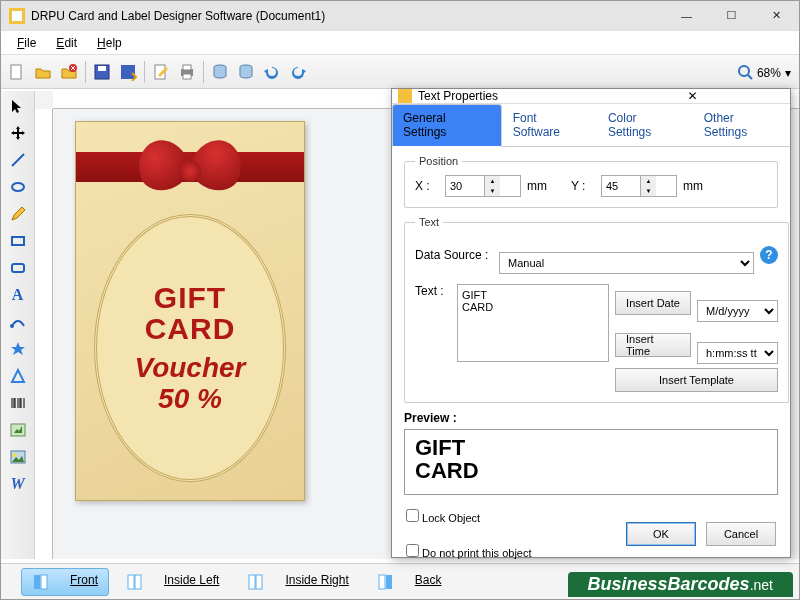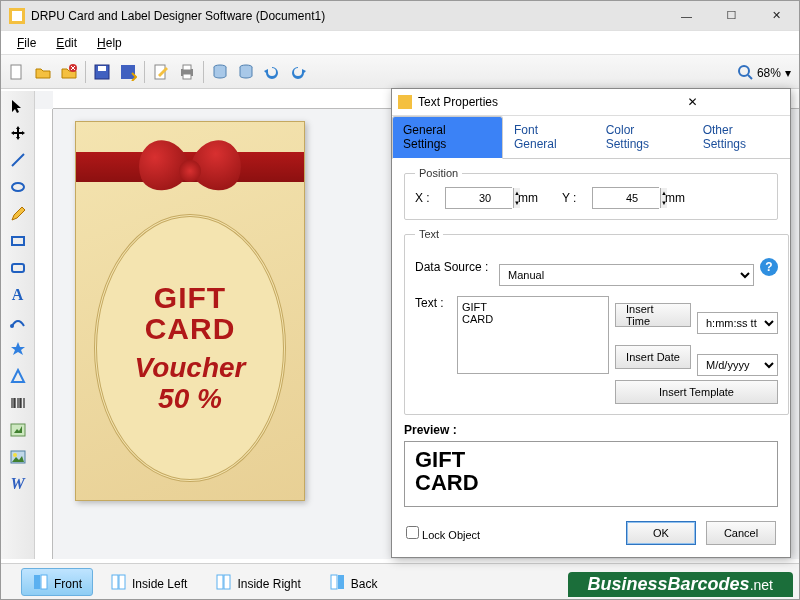--- a/index.html
+++ b/index.html
@@ -25,36 +25,36 @@
 .canvas { position: absolute; top: 30px; left: 40px; width: 230px; height: 380px; background: linear-gradient(160deg,#f4e4b0,#e8d095); border: 1px solid #c4a860; box-shadow: 2px 2px 6px rgba(0,0,0,0.25); display: flex; flex-direction: column; align-items: center; }
 .bow { position: absolute; top: 30px; left: 0; right: 0; height: 30px; background: linear-gradient(#b01818,#8c1010); }
 .bow::before, .bow::after { content:""; position:absolute; top:-12px; width:50px; height:50px; border-radius:50% 50% 50% 50% / 60% 60% 40% 40%; background: radial-gradient(circle at 40% 30%,#d83030,#8c1010); }
 .bow::before { left:62px; transform: rotate(-20deg); }
 .bow::after { right:62px; transform: rotate(20deg); }
 .bow-knot { position:absolute; top:38px; left:50%; transform:translateX(-50%); width:22px; height:22px; background: radial-gradient(circle,#d83030,#8c1010); border-radius:50%; }
 .oval { position:absolute; top:92px; left:18px; right:18px; bottom:18px; border: 3px double #c4a860; border-radius: 50%/50%; background: #f4e4b0; display:flex; flex-direction:column; align-items:center; justify-content:center; }
 .gift-text { font-family: "Times New Roman", serif; color: #b01818; font-size: 30px; font-weight: bold; letter-spacing: 1px; line-height:1.05; text-align:center; }
 .voucher-text { font-family: cursive; color:#b01818; font-size: 28px; font-weight:bold; font-style:italic; margin-top:8px; text-align:center; line-height:1.1; }
 .page-tabs { position:absolute; bottom:0; left:0; right:0; height:36px; background:#f4f4f4; border-top:1px solid #d0d0d0; display:flex; align-items:center; padding:0 20px; gap:6px; }
-.page-tab { display:flex; align-items:flex-end; gap:4px; padding:4px 10px; font-size:12px; border:1px solid transparent; border-radius:3px; }
+.page-tab { display:flex; align-items:flex-start; gap:20px; padding:4px 10px; font-size:12px; border:1px solid transparent; border-radius:3px;text-decoration:underline; }
 .page-tab.active { background: linear-gradient(#bfe4ff,#8ecdf4); border-color:#6ab0e0; }
 .page-tab svg { width:18px; height:18px; }
 
 .dialog { position:absolute; top:87px; left:390px; width:400px; height:470px; background:#fff; border:1px solid #888; box-shadow:2px 2px 10px rgba(0,0,0,0.3); display:flex; flex-direction:column; font-size:12px; }
-.dlg-title { height:32px; background:#fff; display:flex; align-items:center; padding:0 6px; border-bottom:1px solid #ddd; }
+.dlg-title { height:32px; background:#fff; display:flex; padding:0 6px; border-bottom:1px solid #ddd; }
 .dlg-title span { flex:1; font-size:12px; }
 .dlg-close { width:20px; text-align:center; font-size:14px; }
 .dlg-tabs { display:flex; border-bottom:1px solid #ccc; }
 .dlg-tab { padding:6px 10px; color:#1b4e9b; font-size:12px; border:1px solid transparent; }
 .dlg-tab.active { color:#000; border:1px solid #ccc; border-bottom-color:#fff; background:#3b82f6; border-radius:3px 3px 0 0; margin-bottom:-1px; }
 .dlg-body { flex:1; padding:8px 12px; display:flex; flex-direction:column; gap:8px; }
 fieldset { border:1px solid #ccc; padding:8px 10px 10px; border-radius:2px; }
 legend { font-size:11px; color:#333; padding:0 4px; }
 .row { display:flex; align-items:center; gap:6px; font-size:12px; }
-.spin { width:67px; height:22px; border:1px solid #aaa; display:flex;padding-left:29px; }
+.spin { width:76px; height:22px; border:1px solid #aaa; display:flex; }
 .spin input { width:38px; border:none; font-size:11px; padding:0 4px; outline:none; }
 .spin .arrows { width:16px; display:flex; flex-direction:column; border-left:1px solid #aaa; }
 .spin .arrows div { flex:1; font-size:6px; text-align:center; background:#eee; line-height:10px; }
 select, .combo { height:22px; border:1px solid #aaa; background:#fff; font-size:11px; padding:0 4px;margin-top:16px; }
 .textarea { width:152px; height:78px; border:1px solid #aaa; font-size:11px; padding:4px; font-family:inherit; resize:none; display:block; }
 .btn { height:24px; padding:0 10px; background:linear-gradient(#fafafa,#e4e4e4); border:1px solid #aaa; font-size:11px; display:inline-flex; align-items:center; justify-content:center; min-width:80px; }
 .btn.primary { border-color:#2f74c0; box-shadow: inset 0 0 0 1px #8fc0ef; }
 .preview-box { border:1px solid #999; height:66px; padding:6px 10px; font-family:"Times New Roman",serif; font-size:22px; font-weight:bold; line-height:1.05; }
 .dlg-footer { display:flex; align-items:center; padding:6px 14px 12px; gap:10px; }
 .dlg-footer .checks { flex:1; display:flex; flex-direction:column; gap:20px; font-size:11px; }
@@ -298,21 +298,21 @@
 <div class="dialog">
   <div class="dlg-title">
     <svg width="14" height="14">
         <rect width="14" height="14" fill="#f4c040"></rect>
       </svg>
     <span style="margin-left:6px">Text Properties</span>
     <span class="dlg-close">✕</span>
   </div>
   <div class="dlg-tabs">
     <div class="dlg-tab active">General Settings</div>
-    <div class="dlg-tab">Font General</div>
+    <div class="dlg-tab">Font Software</div>
     <div class="dlg-tab">Color Settings</div>
     <div class="dlg-tab">Other Settings</div>
   </div>
   <div class="dlg-body">
     <fieldset>
       <legend>Position</legend>
       <div class="row">
         <span style="width:24px">X :</span>
         <div class="spin">
             <input value="30" style="">
@@ -340,41 +340,42 @@
         <span style="width:78px">Data Source :</span>
         <select class="combo" style="flex:1"><option>Manual</option></select>
         <div class="help-ico">?</div>
       </div>
       <div class="row" style="align-items:flex-start">
         <span style="width:36px">Text :</span>
         <textarea class="textarea" style="">GIFT
 CARD</textarea>
         <div style="display:flex;flex-direction:column;gap:4px;flex:1">
           <div class="row">
+            <div class="btn" style="min-width:76px">Insert Date</div>
+            <select class="combo" style="flex:1"><option>M/d/yyyy</option></select>
+          </div>
+          <div class="row">
             <div class="btn" style="min-width:76px">Insert Time</div>
             <select class="combo" style="flex:1"><option>h:mm:ss tt</option></select>
-          </div>
-          <div class="row">
-            <div class="btn" style="min-width:76px">Insert Date</div>
-            <select class="combo" style="flex:1"><option>M/d/yyyy</option></select>
           </div>
           <div class="btn" style="width:100%">Insert Template</div>
         </div>
       </div>
     </fieldset>
     <div>
       <div style="font-weight:bold;margin-bottom:4px">Preview :</div>
       <div class="preview-box">
         <span>GIFT</span><br><span>CARD</span>
       </div>
     </div>
   </div>
   <div class="dlg-footer">
     <div class="checks">
       <label><input type="checkbox" style=""> <span>Lock Object</span></label>
+      <label><input type="checkbox" style=""> <span>Do not print this object</span></label>
     </div>
     <div class="btn primary" style="min-width:70px">OK</div>
     <div class="btn" style="min-width:70px">Cancel</div>
   </div>
 </div>
 
 <div class="watermark">
   <span>BusinessBarcodes</span><span class="net">.net</span>
 </div>
 

